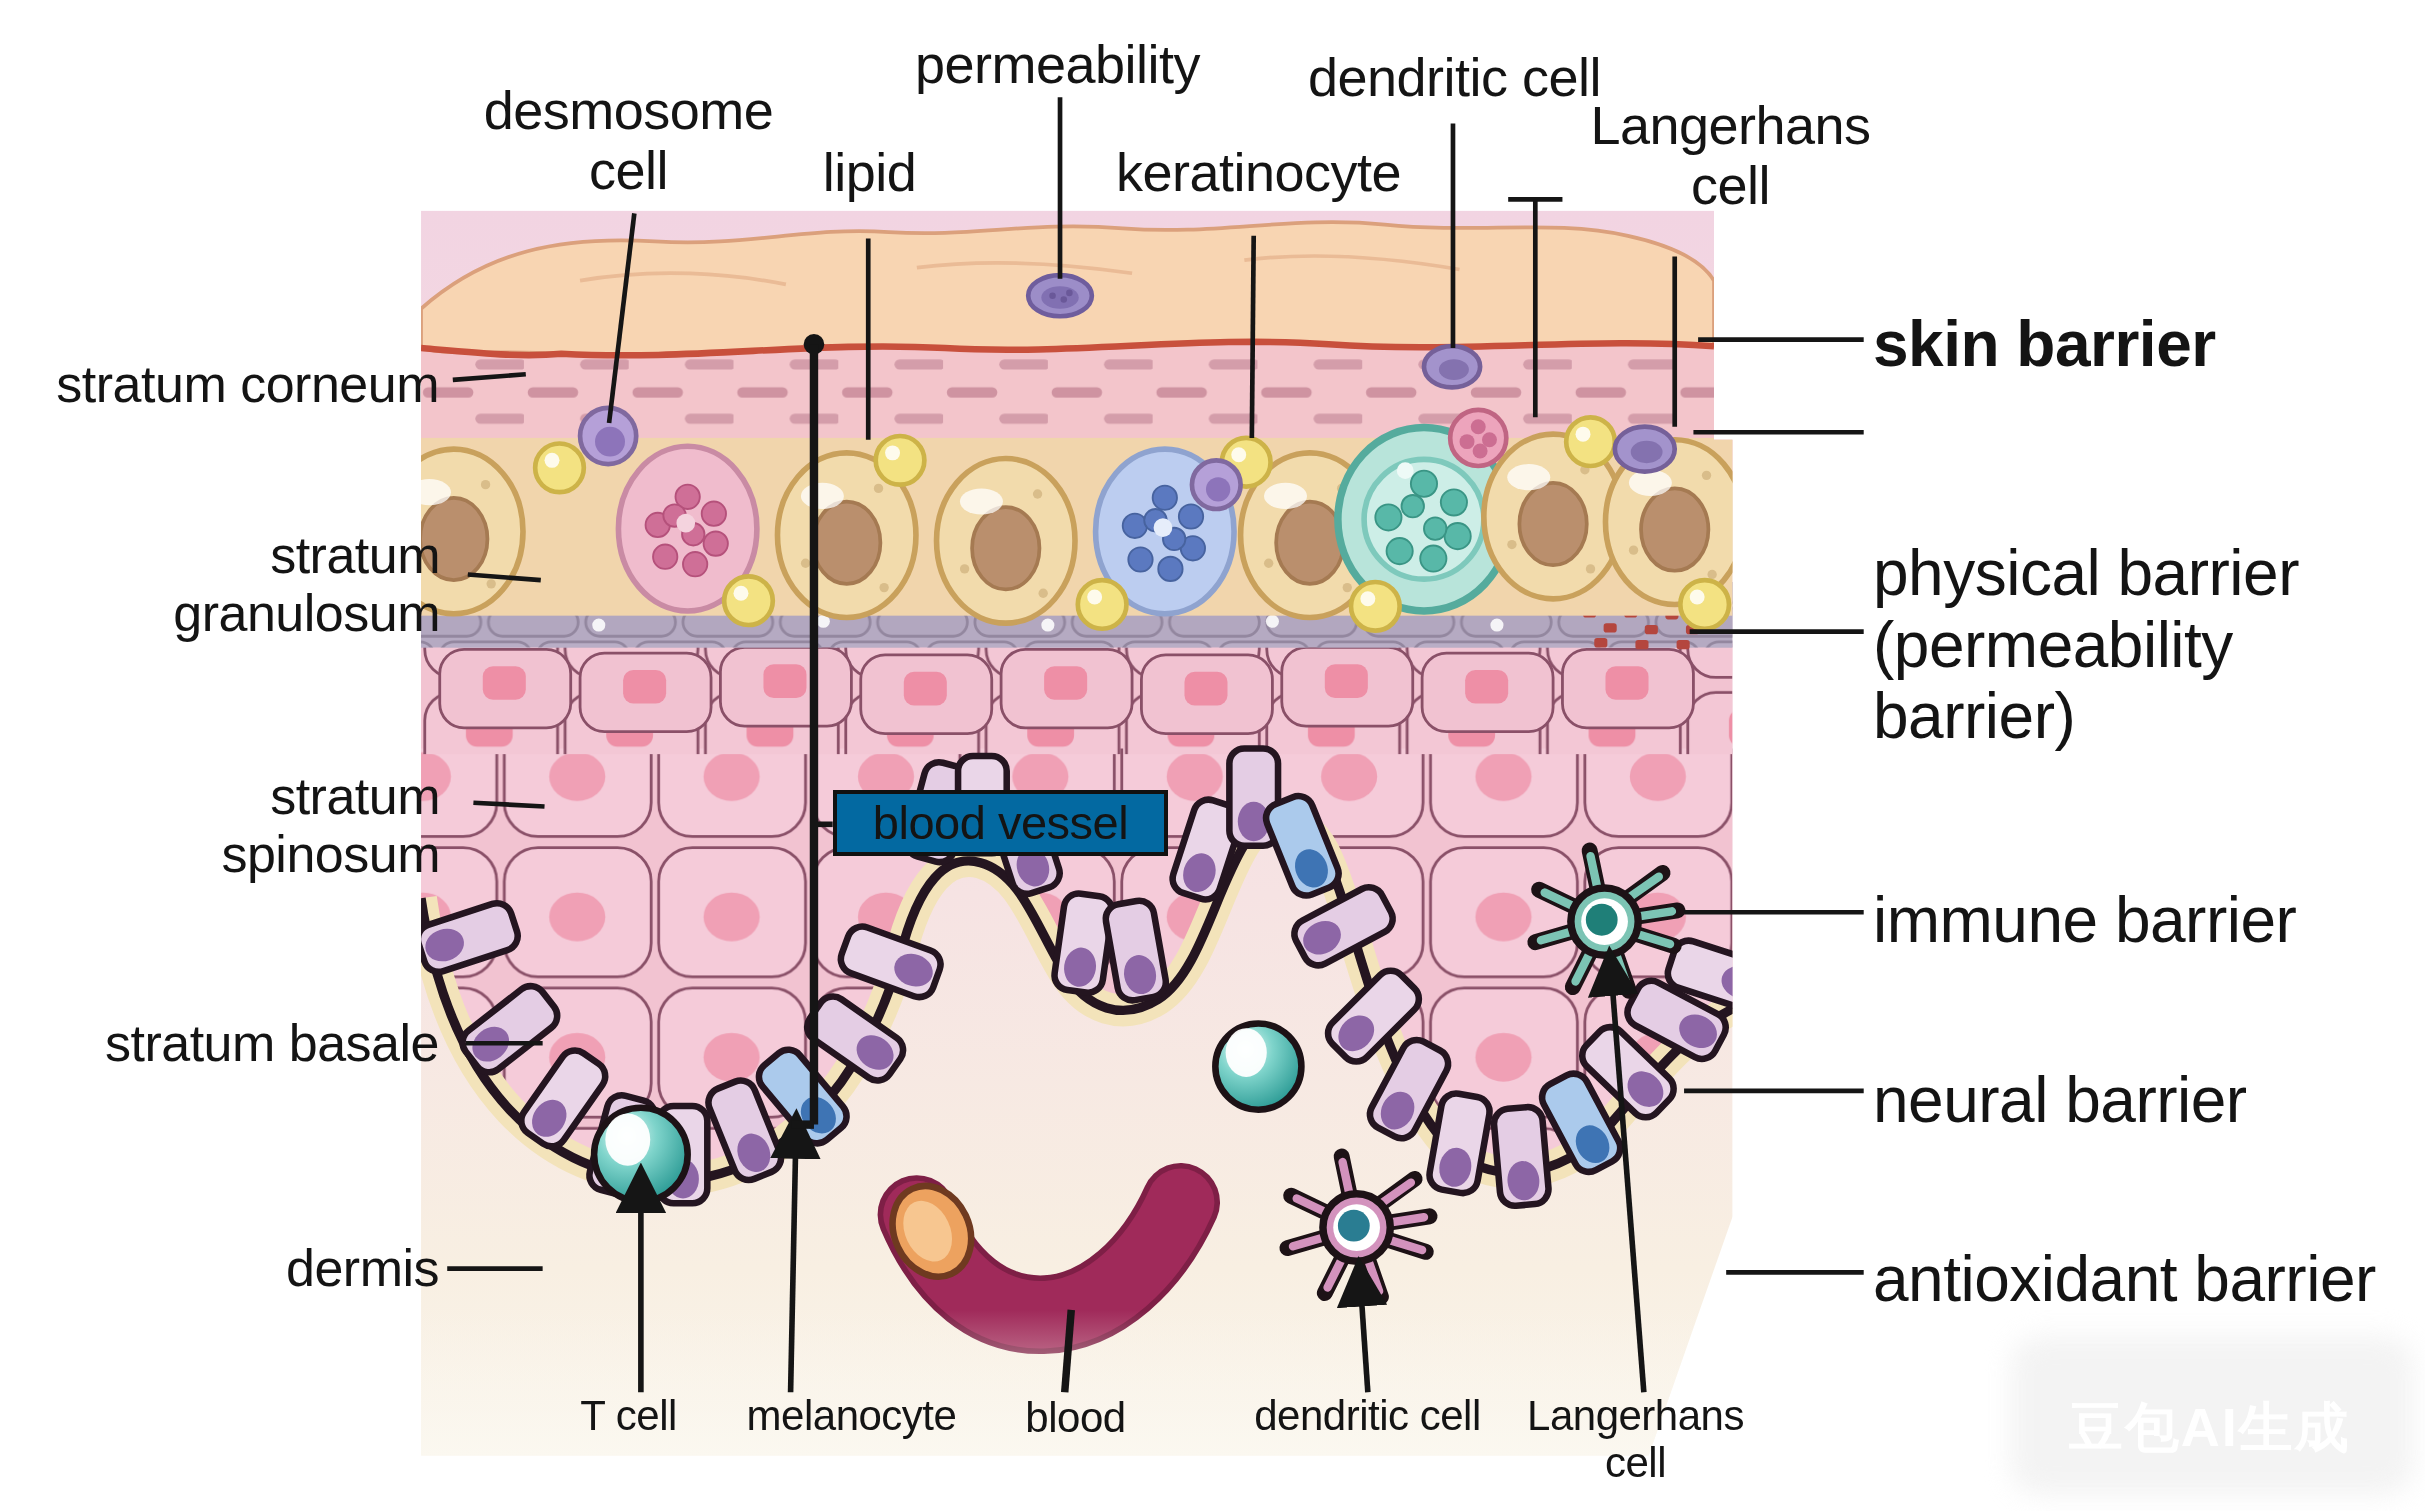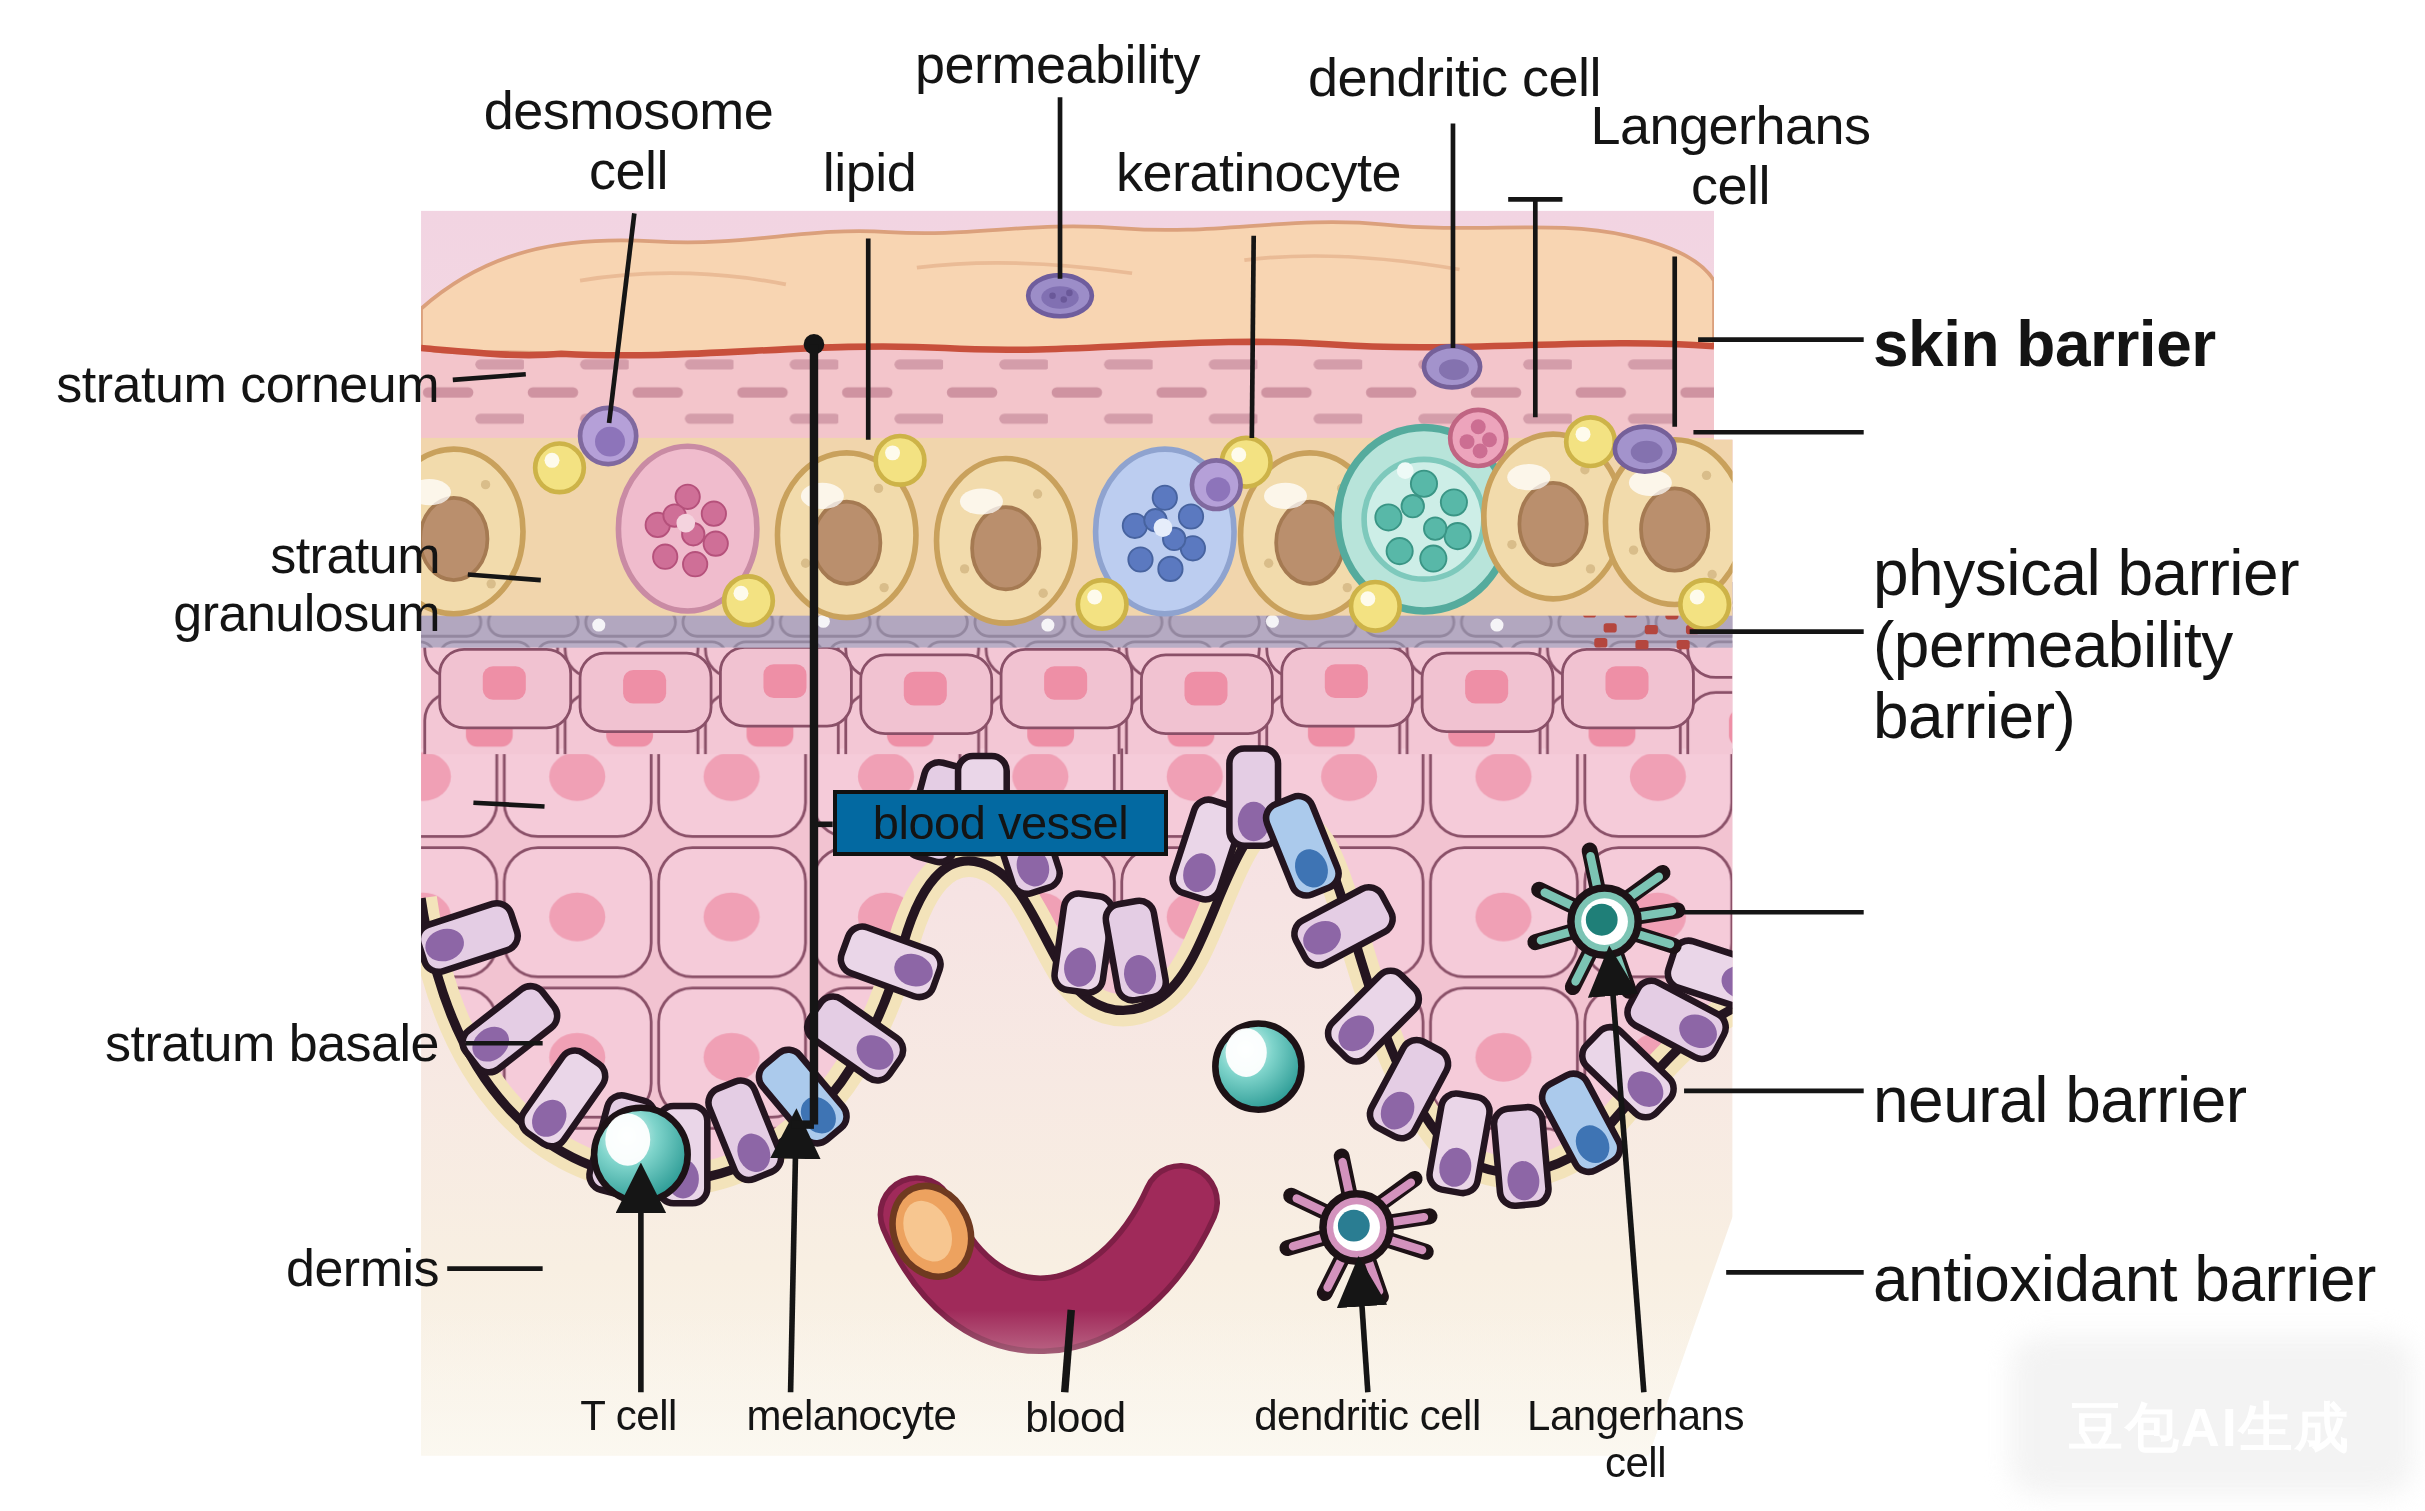--- a/index.html
+++ b/index.html
@@ -467,28 +467,30 @@
 
 <div class="lbl top-lbl" style="left:479px;top:80px;width:299px;">desmosome cell</div>
 <div class="lbl top-lbl" style="left:776px;top:142px;width:187px;">lipid</div>
 <div class="lbl top-lbl" style="left:861px;top:34px;width:393px;">permeability</div>
 <div class="lbl top-lbl" style="left:1090px;top:142px;width:337px;">keratinocyte</div>
 <div class="lbl top-lbl" style="left:1286px;top:47px;width:337px;">dendritic cell</div>
 <div class="lbl top-lbl" style="left:1581px;top:95px;width:299px;">Langerhans cell</div>
 
 <div class="lbl left-lbl" style="left:37px;top:355px;width:402px;">stratum corneum</div>
 <div class="lbl left-lbl" style="left:122px;top:526px;width:318px;">stratum granulosum</div>
+<div class="lbl left-lbl" style="left:159px;top:767px;width:281px;">stratum spinosum</div>
 <div class="lbl left-lbl" style="left:37px;top:1014px;width:402px;">stratum basale</div>
 <div class="lbl left-lbl" style="left:37px;top:1239px;width:402px;">dermis</div>
 
 <div class="lbl right-lbl bold" style="left:1873px;top:309px;width:543px;">skin barrier</div>
 <div class="lbl right-lbl" style="left:1873px;top:538px;width:543px;">
   <div>physical barrier</div>
   <div>(permeability barrier)</div>
 </div>
+<div class="lbl right-lbl" style="left:1873px;top:885px;width:543px;">immune barrier</div>
 <div class="lbl right-lbl" style="left:1873px;top:1065px;width:543px;">neural barrier</div>
 <div class="lbl right-lbl" style="left:1873px;top:1244px;width:543px;">antioxidant barrier</div>
 
 <div class="lbl bot-lbl" style="left:535px;top:1392px;width:187px;">T cell</div>
 <div class="lbl bot-lbl" style="left:711px;top:1392px;width:281px;">melanocyte</div>
 <div class="lbl bot-lbl" style="left:935px;top:1394px;width:281px;">blood</div>
 <div class="lbl bot-lbl" style="left:1246px;top:1392px;width:243px;">dendritic cell</div>
 <div class="lbl bot-lbl" style="left:1495px;top:1392px;width:281px;">Langerhans cell</div>
 
 <div id="bv-box">blood vessel</div>

